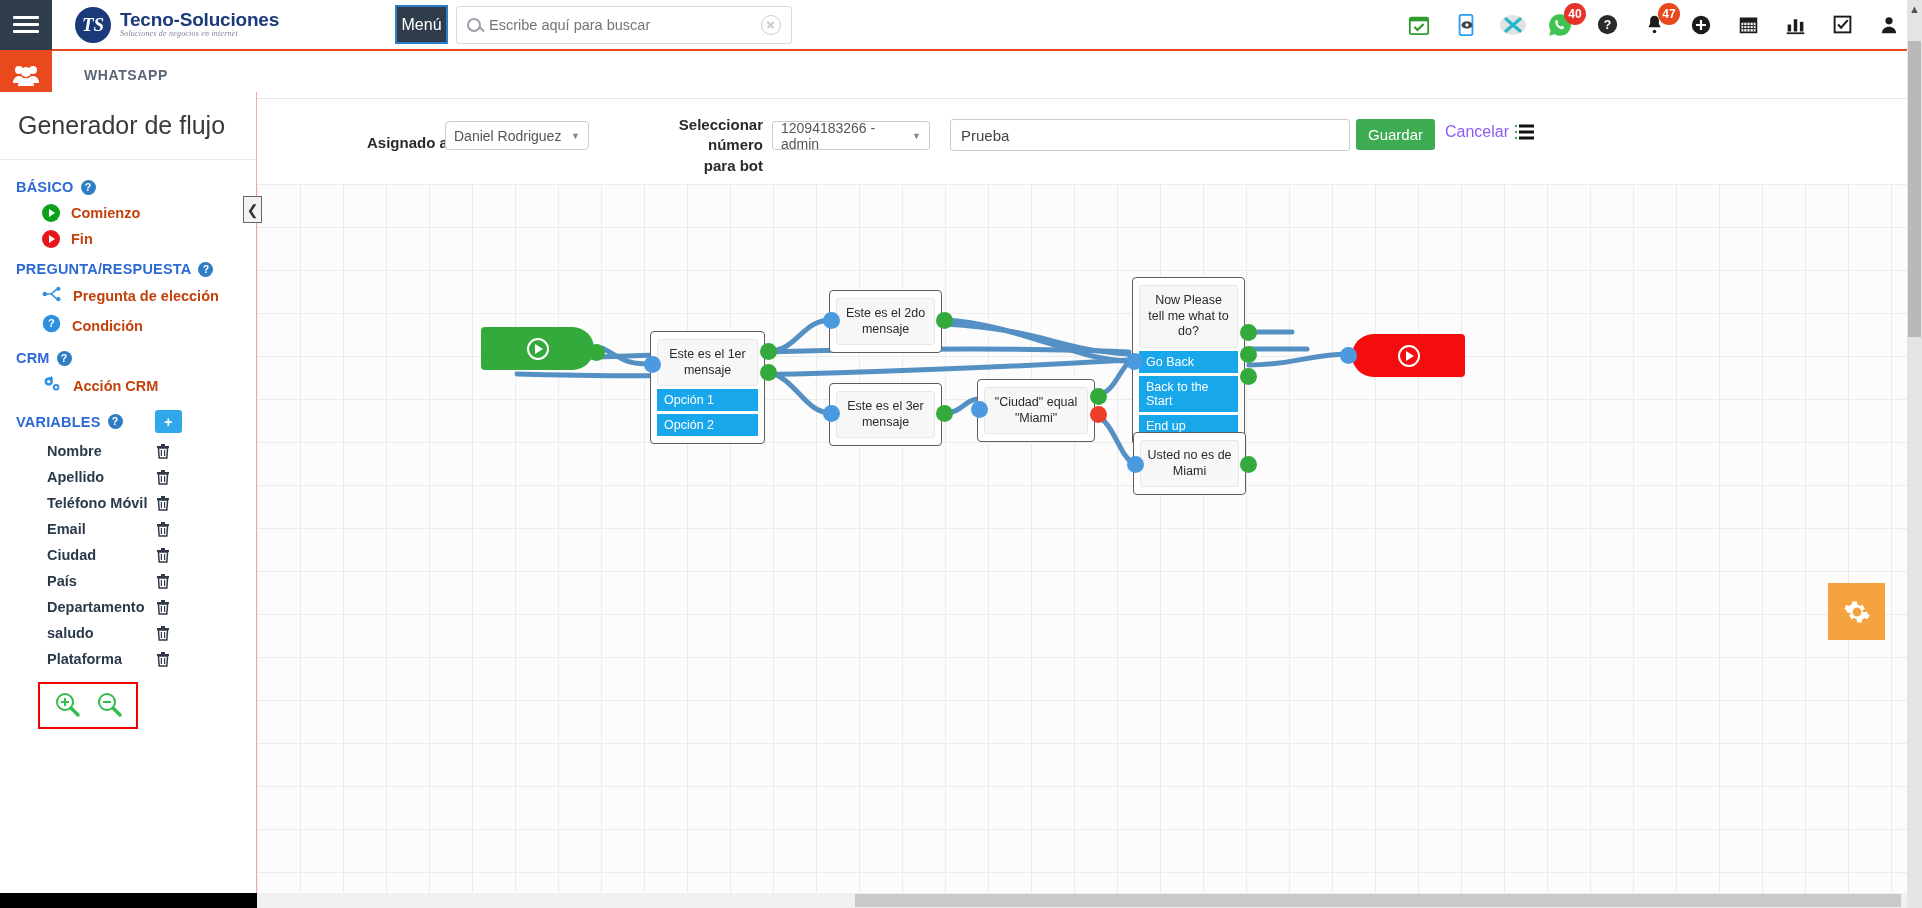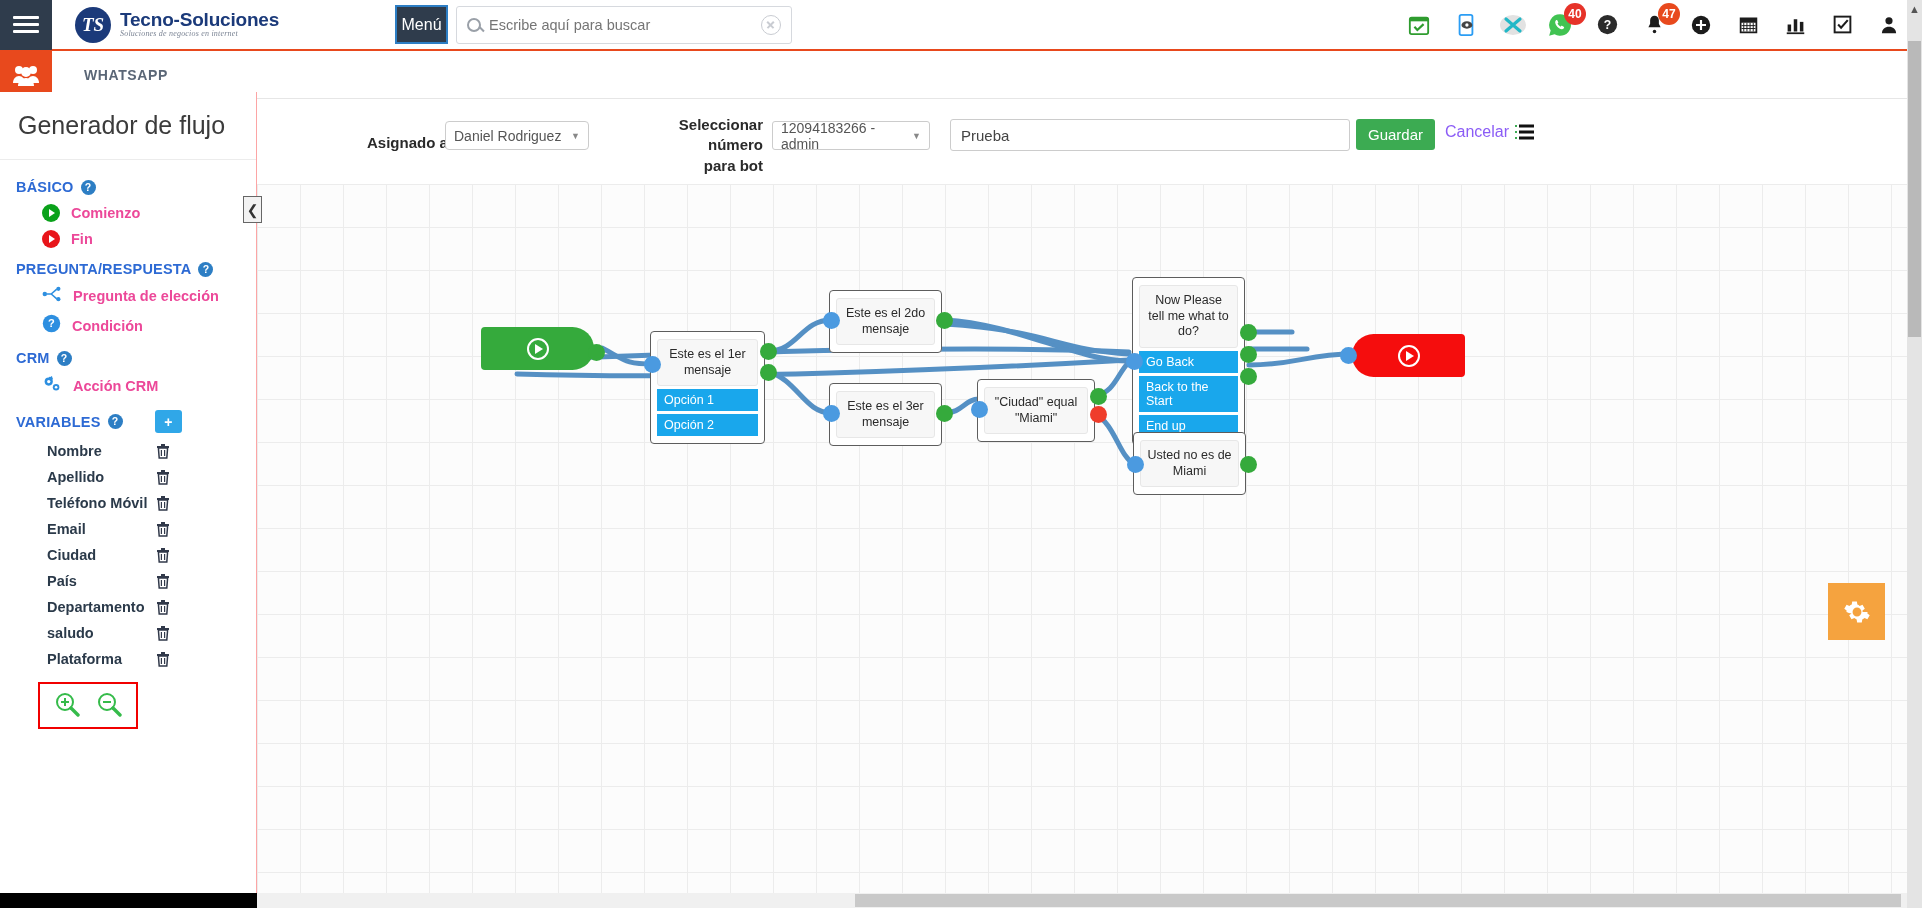--- a/index.html
+++ b/index.html
@@ -68,21 +68,21 @@
     display:flex; align-items:center; gap:7px; padding:9px 0 5px 16px; }
   .group-title.with-add { justify-content:flex-start; }
   .qmark { width:15px; height:15px; border-radius:50%; background:#2d7ec4; color:#fff;
     font-size:10.5px; font-weight:bold; display:inline-flex; align-items:center;
     justify-content:center; line-height:1; }
   .addbtn { margin-left:auto; margin-right:74px; width:27px; height:23px; border-radius:3px;
     background:#30a7e8; color:#fff; font-size:14px; display:flex; align-items:center;
     justify-content:center; cursor:pointer; font-weight:bold; }
   .node-item { display:flex; align-items:center; gap:11px; padding:4px 0 4px 42px;
     cursor:grab; }
-  .node-item span.lbl { font-size:14.5px; font-weight:bold; color:#ec4899; }
+  .node-item span.lbl { font-size:14.5px; font-weight:bold; color:#c2410c; }
   .circ { width:18px; height:18px; border-radius:50%; display:flex; align-items:center;
     justify-content:center; flex:0 0 18px; }
   .circ.green { background:#0aa11a; }
   .circ.red { background:#e8151a; }
   .tri { width:0; height:0; border-left:6px solid #fff; border-top:4px solid transparent;
     border-bottom:4px solid transparent; margin-left:2px; }
 
   .var-row { display:flex; align-items:center; padding:5px 0 5px 47px; }
   .var-row .vname { font-size:14.5px; font-weight:bold; color:#2b3a4a; flex:1; }
   .trash { width:18px; margin-right:84px; display:flex; justify-content:center; cursor:pointer; }

